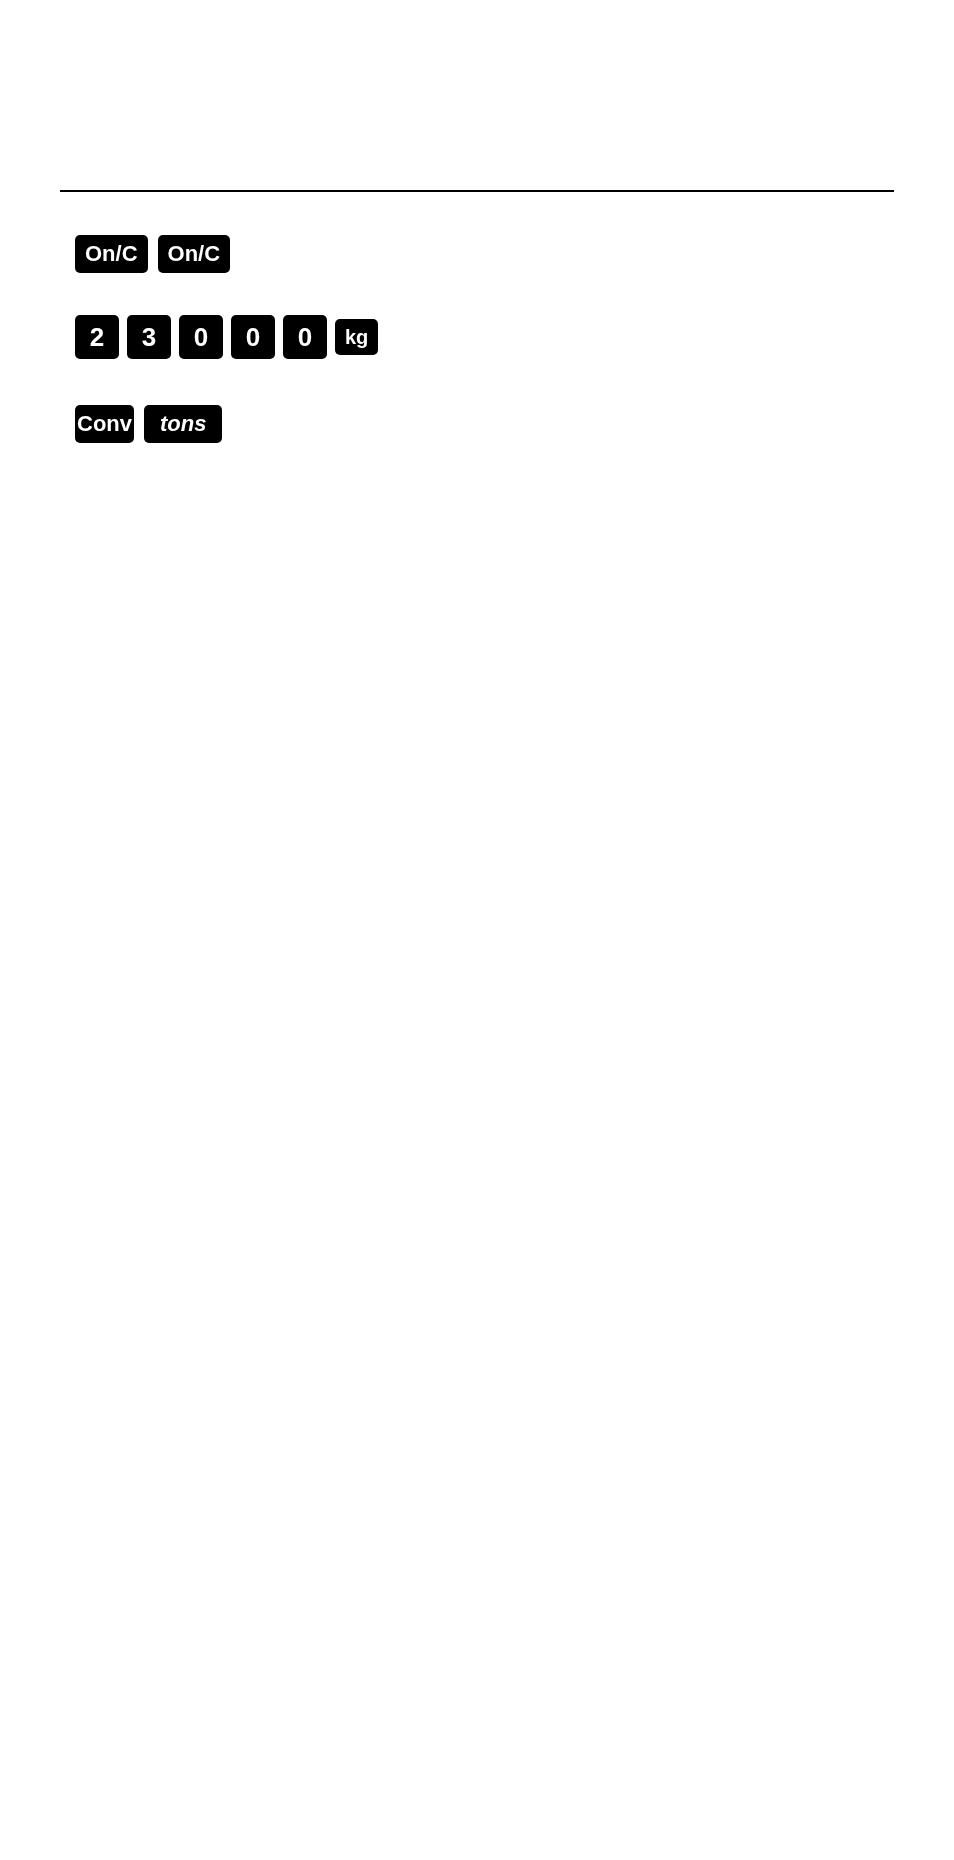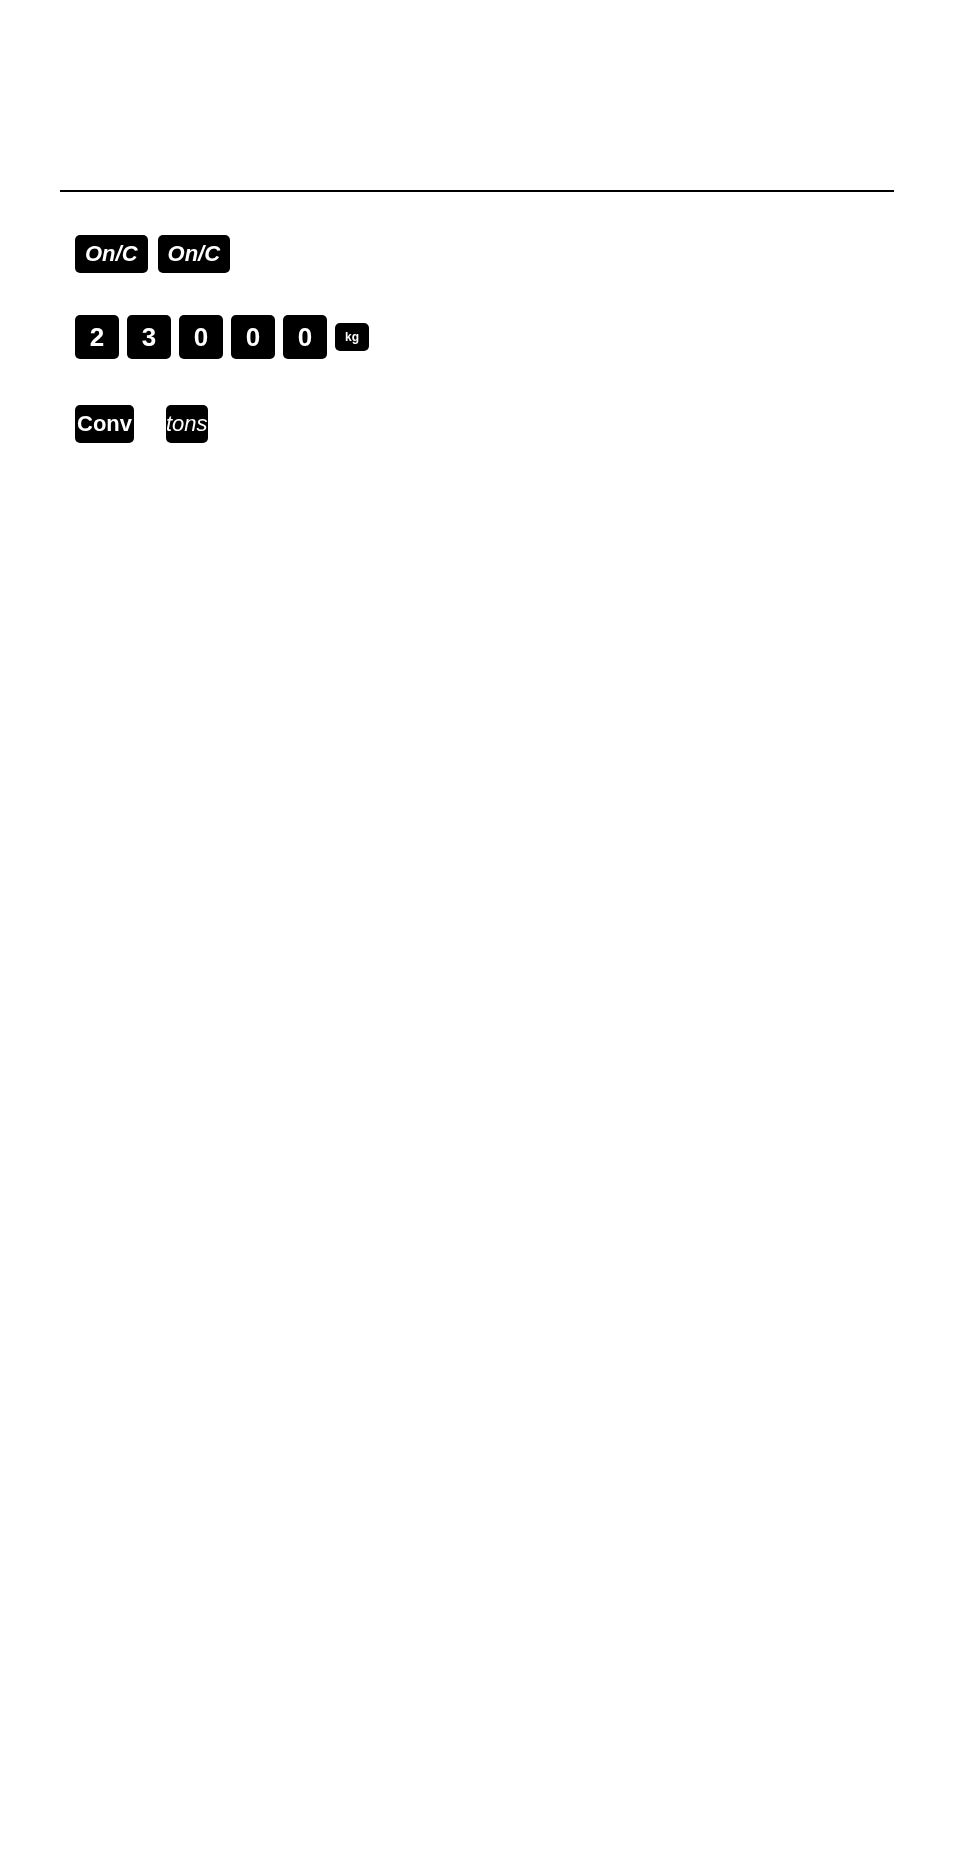--- a/index.html
+++ b/index.html
@@ -33,21 +33,20 @@
       flex-direction: row;
       gap: 10px;
       align-items: center;
     }
 
     .btn-onc {
       background: #000000;
       color: #ffffff;
       font-weight: bold;
       font-size: 22px;
-      font-style: italic;
       padding: 6px 10px;
       border-radius: 5px;
       border: none;
       cursor: pointer;
       display: inline-block;
       font-family: Arial, sans-serif;
     }
 
     .row-digits {
       position: absolute;
@@ -70,28 +69,28 @@
       display: flex;
       align-items: center;
       justify-content: center;
       font-family: Arial, sans-serif;
     }
 
     .unit-box {
       background: #000000;
       color: #ffffff;
       font-weight: bold;
-      font-size: 12px;
+      font-size: 20px;
       padding: 6px 10px;
       border-radius: 5px;
       display: flex;
       align-items: center;
       justify-content: center;
       font-family: Arial, sans-serif;
-      height: 28px;
+      height: 36px;
     }
 
     .row-conv {
       position: absolute;
       top: 405px;
       left: 75px;
       display: flex;
       flex-direction: row;
       gap: 10px;
       align-items: center;
@@ -106,30 +105,29 @@
       border-radius: 5px;
       border: none;
       cursor: pointer;
       display: inline-block;
       font-family: Arial, sans-serif;
     }
 
     .btn-tons {
       background: #000000;
       color: #ffffff;
-      font-weight: normal;
+      font-weight: bold;
       font-size: 22px;
       font-style: italic;
-      padding: 6px 0;
+      padding: 6px 16px;
       border-radius: 5px;
       border: none;
       cursor: pointer;
       display: inline-block;
       font-family: Arial, sans-serif;
-      margin-left: 22px;
     }
   </style>
 </head>
 <body>
 
 <div class="horizontal-rule"></div>
 
 <div class="row-onc">
   <button class="btn-onc">On/C</button>
   <button class="btn-onc">On/C</button>

